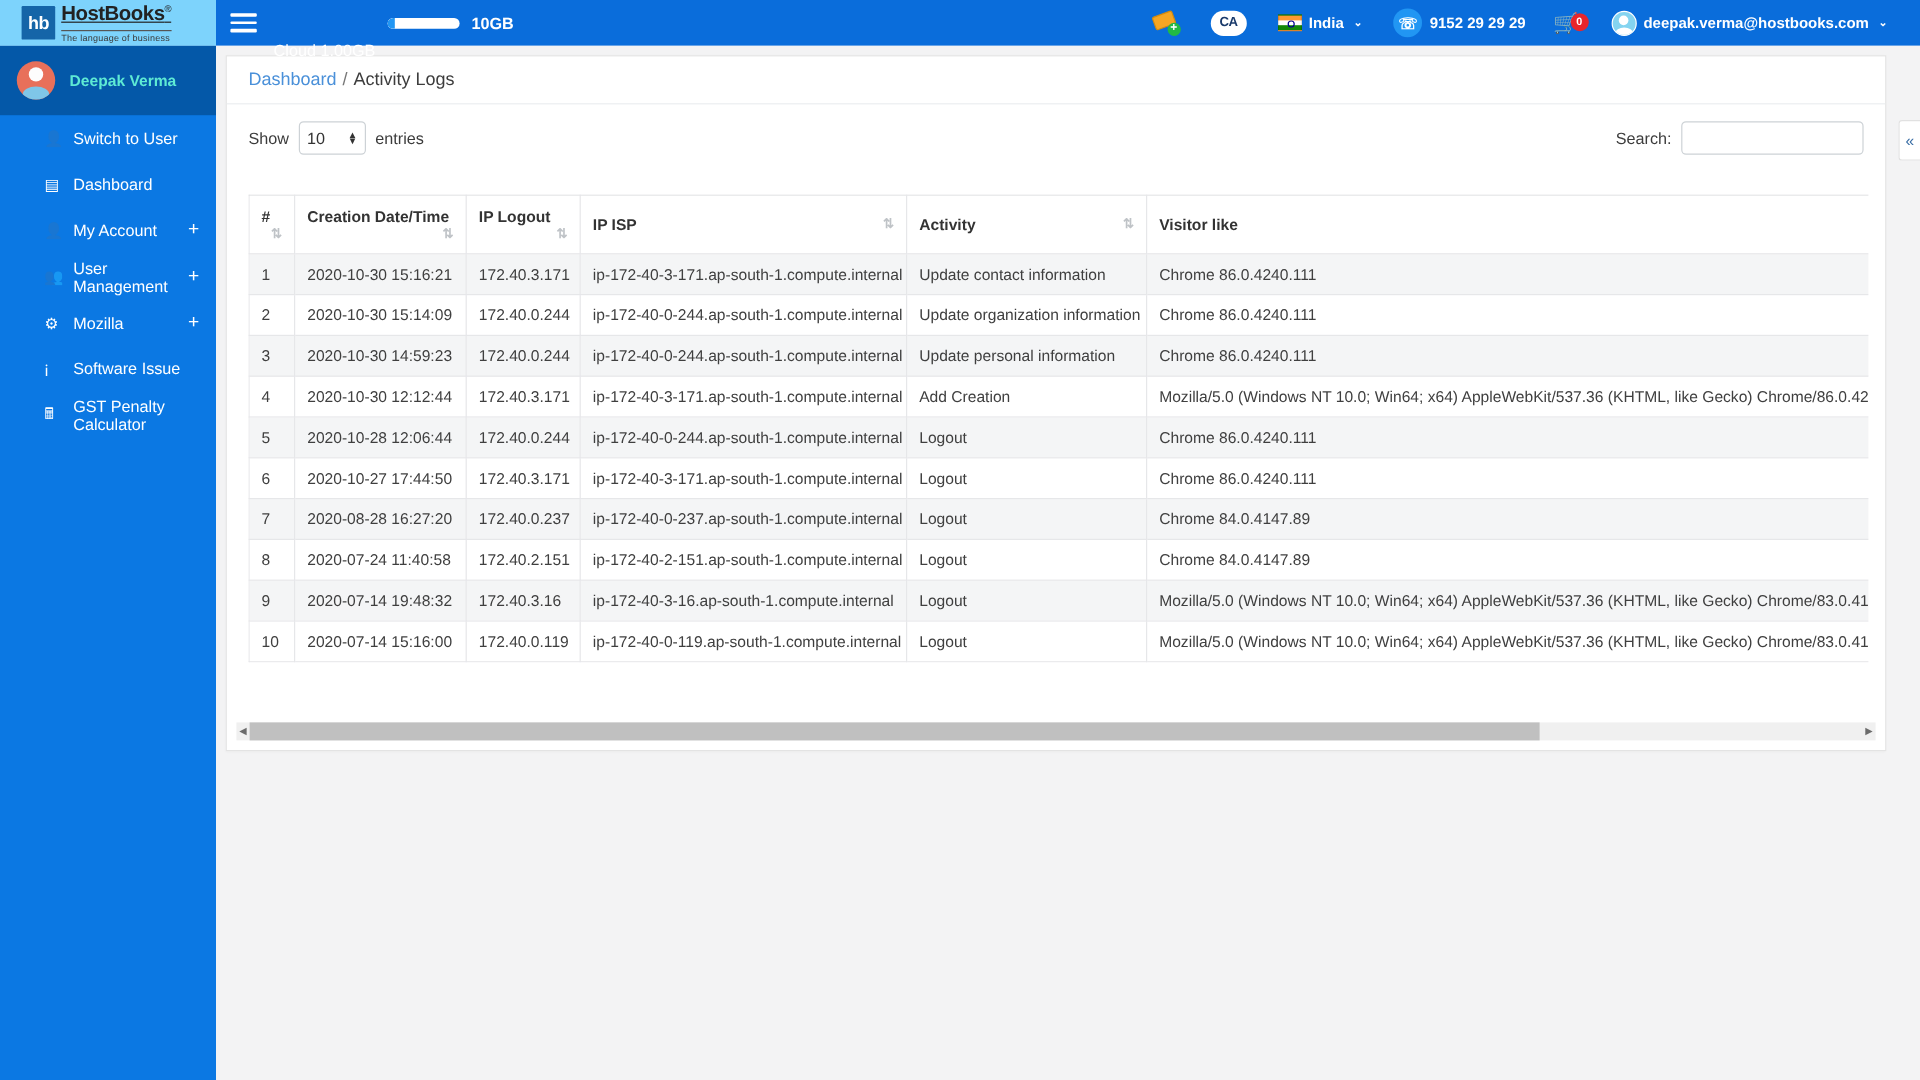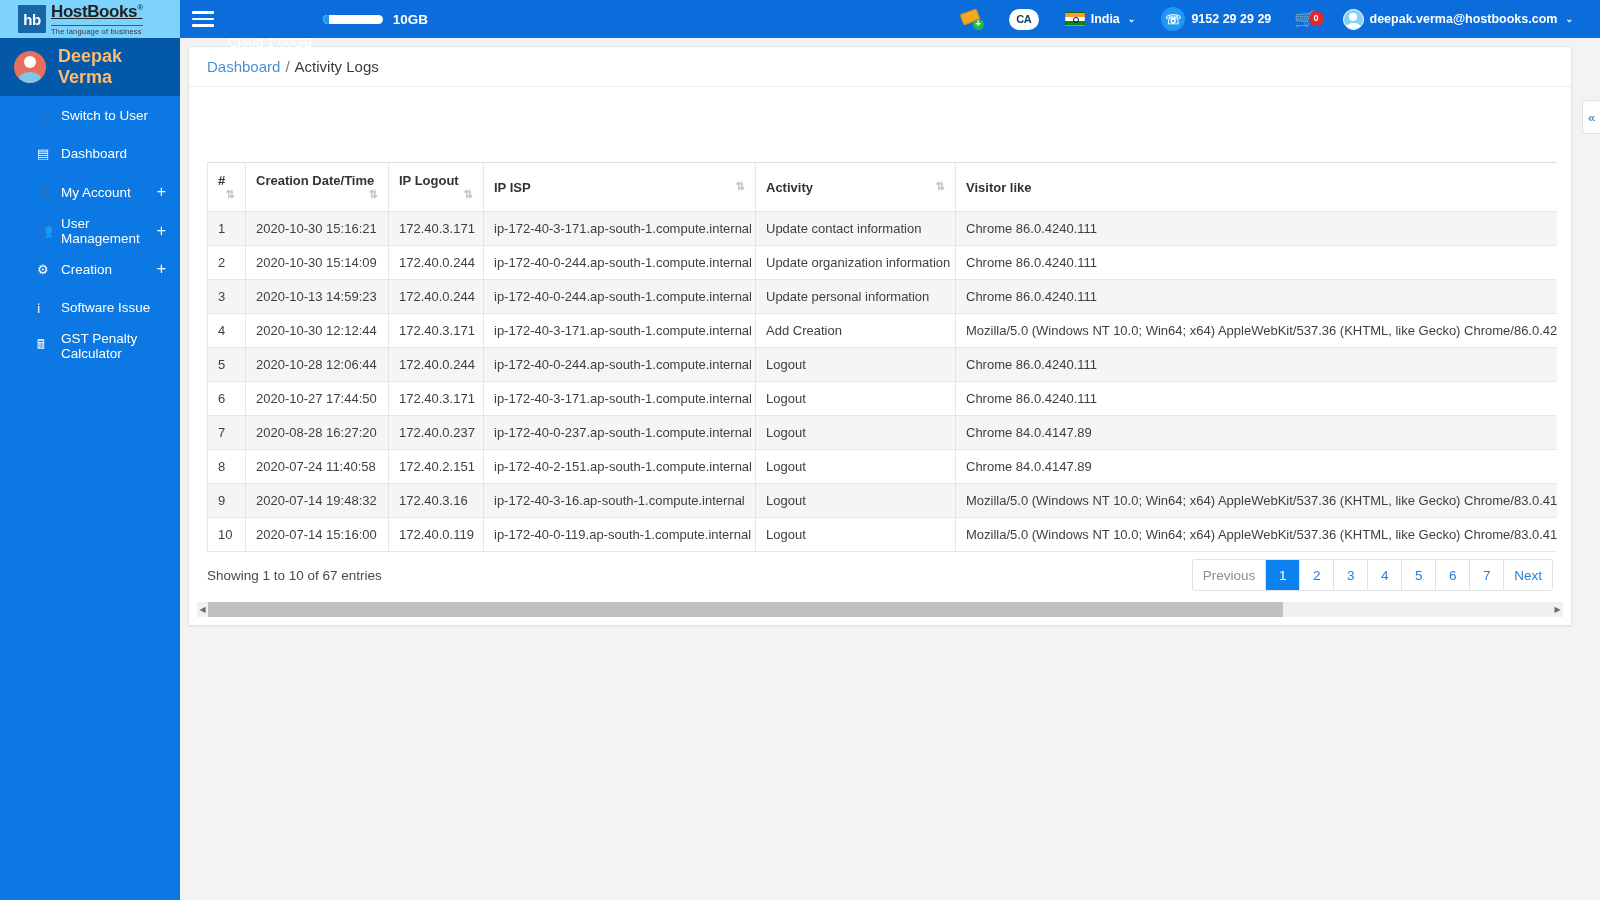--- a/index.html
+++ b/index.html
@@ -154,21 +154,21 @@
   }
   .avatar-lg .head {
     position: absolute; left: 50%; top: 5px; width: 12px; height: 12px;
     margin-left: -6px; border-radius: 50%; background: #fdfdfd;
   }
   .avatar-lg .body {
     position: absolute; left: 50%; bottom: -2px; width: 22px; height: 13px;
     margin-left: -11px; border-radius: 50% 50% 0 0; background: #7fc6e8;
   }
   .sidebar-username {
-    color: #fdba74; font-size: 18px; font-weight: bold;
+    color: #5eead4; font-size: 13px; font-weight: bold;
   }
   .nav-item {
     height: 38.5px; display: flex; align-items: center;
     padding: 0 14px 0 14px; color: #fff; cursor: pointer;
     font-size: 13.5px;
     margin-left: 23px;
   }
   .nav-icon {
     width: 20px; display: inline-flex; align-items: center;
     font-size: 13px; color: #ffffff; flex: 0 0 20px;
@@ -390,21 +390,21 @@
         <span class="nav-label">My Account</span>
         <span class="nav-plus">+</span>
       </div>
       <div class="nav-item">
         <span class="nav-icon">👥</span>
         <span class="nav-label">User Management</span>
         <span class="nav-plus">+</span>
       </div>
       <div class="nav-item">
         <span class="nav-icon">⚙</span>
-        <span class="nav-label">Creation</span>
+        <span class="nav-label">Mozilla</span>
         <span class="nav-plus">+</span>
       </div>
       <div class="nav-item">
         <span class="nav-icon">ℹ</span>
         <span class="nav-label">Software Issue</span>
       </div>
       <div class="nav-item">
         <span class="nav-icon">🖩</span>
         <span class="nav-label">GST Penalty Calculator</span>
       </div>
@@ -414,20 +414,36 @@
 <div class="content">
 
   <div class="card">
 
     <div class="breadcrumb">
       <span class="crumb-link">Dashboard</span>
       <span class="crumb-sep">/</span>
       <span class="crumb-current">Activity Logs</span>
     </div>
 
+    <div class="table-controls">
+      <span class="show-label">Show</span>
+      <span class="entries-select">
+        <span>10</span>
+        <span class="stepper">
+            <span>▲</span>
+            <span>▼</span>
+          </span>
+      </span>
+      <span class="entries-after">entries</span>
+
+      <span class="search-wrap">
+        <span class="search-label">Search:</span>
+        <input class="search-input" type="text" placeholder="" style="">
+      </span>
+    </div>
 
     <div class="table-scroll">
       <table class="log">
         <colgroup>
           <col class="c-num">
             <col class="c-date">
             <col class="c-ip">
           <col class="c-isp">
             <col class="c-act">
             <col class="c-vis">
@@ -454,21 +470,21 @@
             <tr>
               <td>2</td>
               <td>2020-10-30 15:14:09</td>
               <td>172.40.0.244</td>
               <td>ip-172-40-0-244.ap-south-1.compute.internal</td>
               <td>Update organization information</td>
               <td>Chrome 86.0.4240.111</td>
             </tr>
             <tr>
               <td>3</td>
-              <td>2020-10-13 14:59:23</td>
+              <td>2020-10-30 14:59:23</td>
               <td>172.40.0.244</td>
               <td>ip-172-40-0-244.ap-south-1.compute.internal</td>
               <td>Update personal information</td>
               <td>Chrome 86.0.4240.111</td>
             </tr>
             <tr>
               <td>4</td>
               <td>2020-10-30 12:12:44</td>
               <td>172.40.3.171</td>
               <td>ip-172-40-3-171.ap-south-1.compute.internal</td>
@@ -520,34 +536,20 @@
               <td>2020-07-14 15:16:00</td>
               <td>172.40.0.119</td>
               <td>ip-172-40-0-119.ap-south-1.compute.internal</td>
               <td>Logout</td>
               <td>Mozilla/5.0 (Windows NT 10.0; Win64; x64) AppleWebKit/537.36 (KHTML, like Gecko) Chrome/83.0.4103.116 Safari/537.36</td>
             </tr>
           </tbody>
       </table>
     </div>
 
-    <div class="table-footer">
-      <span class="showing-text">Showing 1 to 10 of 67 entries</span>
-      <div class="pagination" id="pagination">
-          <div class="page-btn muted">Previous</div>
-          <div class="page-btn active">1</div>
-          <div class="page-btn">2</div>
-          <div class="page-btn">3</div>
-          <div class="page-btn">4</div>
-          <div class="page-btn">5</div>
-          <div class="page-btn">6</div>
-          <div class="page-btn">7</div>
-          <div class="page-btn">Next</div>
-        </div>
-    </div>
 
     <div class="hscroll">
       <span class="hscroll-arrow">◀</span>
       <span class="hscroll-track">
         <span class="hscroll-thumb" style="width: 80%;"></span>
       </span>
       <span class="hscroll-arrow">▶</span>
     </div>
 
   </div>

